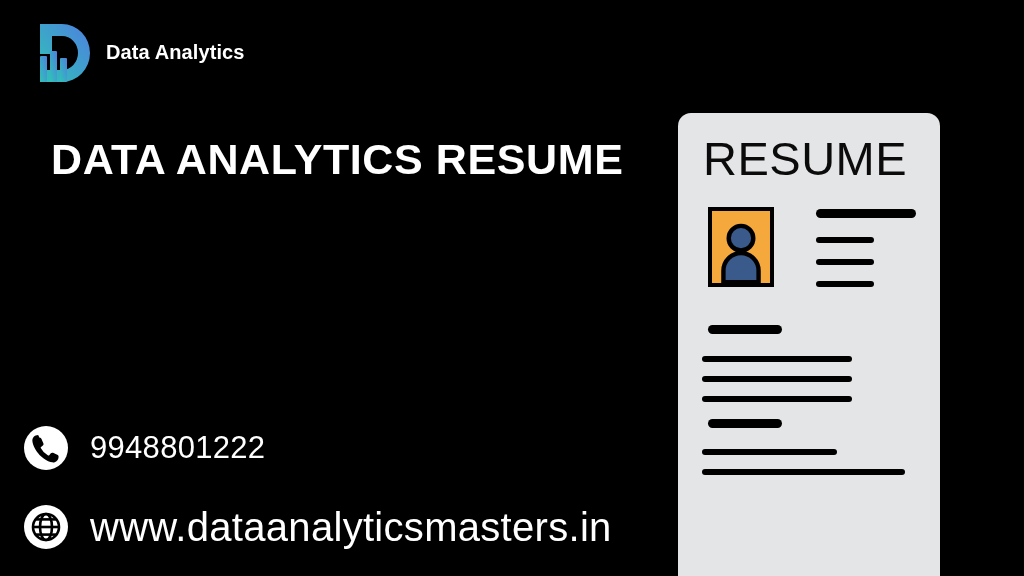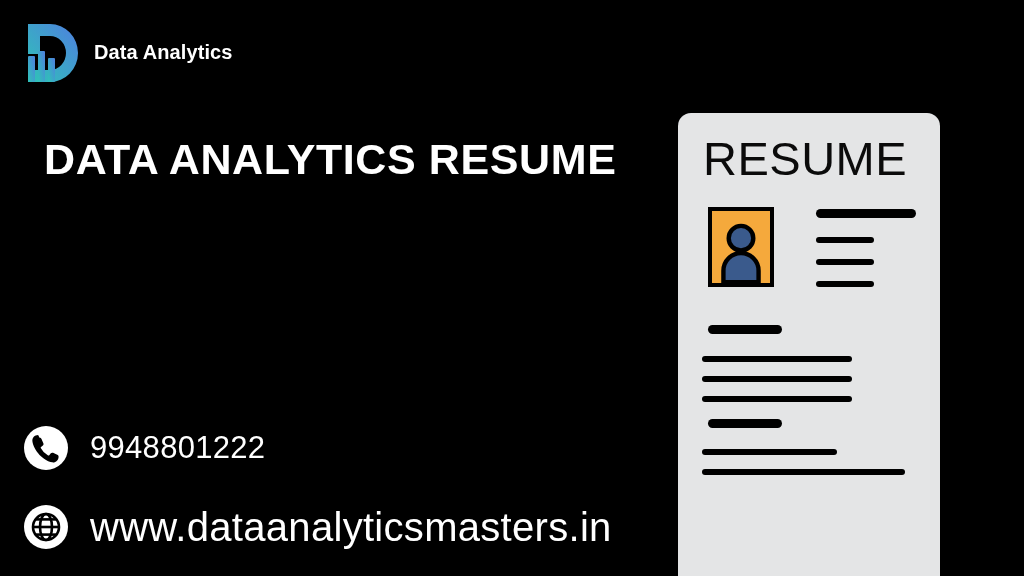--- a/index.html
+++ b/index.html
@@ -16,21 +16,21 @@
     position: relative;
     width: 1024px;
     height: 576px;
     background: #000000;
     overflow: hidden;
   }
 
   
   .logo-block {
     position: absolute;
-    left: 20px;
+    left: 32px;
     top: 20px;
     display: flex;
     align-items: center;
     gap: 12px;
   }
   .logo-mark {
     width: 62px;
     height: 66px;
     display: block;
   }
@@ -44,21 +44,21 @@
     color: #ffffff;
     font-size: 20px;
     font-weight: bold;
     letter-spacing: 0.1px;
     white-space: nowrap;
   }
 
   
   .headline {
     position: absolute;
-    left: 44px;
+    left: 51px;
     top: 135px;
     color: #ffffff;
     font-size: 43px;
     font-weight: bold;
     letter-spacing: 0.6px;
     white-space: nowrap;
   }
 
   
   .subtitle {

